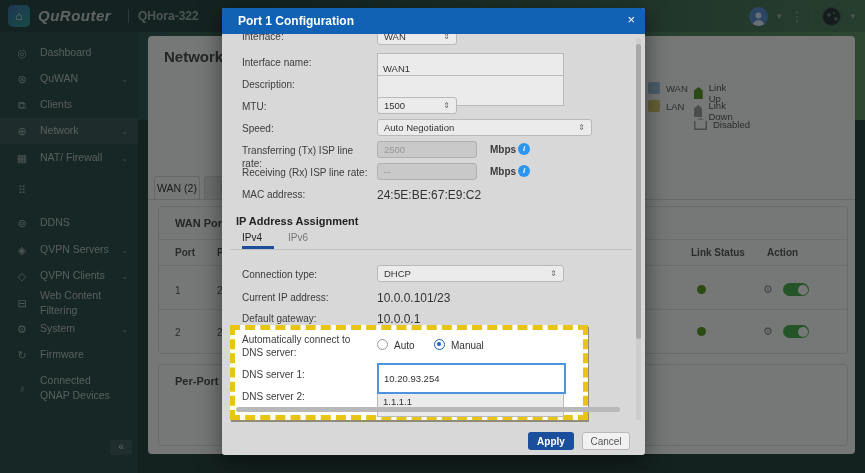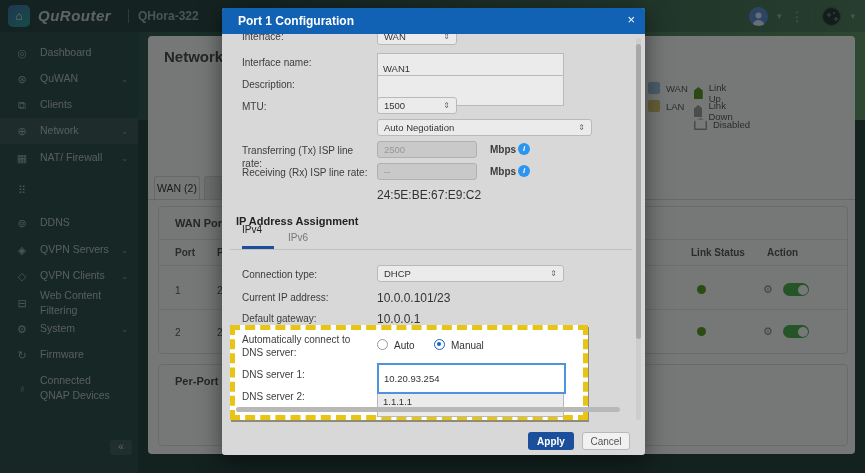--- a/index.html
+++ b/index.html
@@ -279,43 +279,45 @@
 
     <div class="m-lbl" style="top:70px">Description:</div>
     <input class="m-input" style="top: 67px; width: 187px;" value="">
 
     <div class="m-lbl" style="top:92px">MTU:</div>
     <div class="ctl" style="top:89px; width:80px">
       <span>1500</span>
       <span class="arr">⇕</span>
     </div>
 
+    <div class="m-lbl" style="top:114px">Speed:</div>
     <div class="ctl" style="top:111px; width:215px">
       <span>Auto Negotiation</span>
       <span class="arr">⇕</span>
     </div>
 
     <div class="m-lbl" style="top:136px">Transferring (Tx) ISP line rate:</div>
     <div class="ctl disabled" style="top:133px; width:100px">
       <span>2500</span>
     </div>
     <div class="unit" style="top:136px">Mbps</div>
     <div class="info" style="top:135px">i</div>
 
     <div class="m-lbl" style="top:158px">Receiving (Rx) ISP line rate:</div>
     <div class="ctl disabled" style="top:155px; width:100px">
       <span>--</span>
     </div>
     <div class="unit" style="top:158px">Mbps</div>
     <div class="info" style="top:157px">i</div>
 
+    <div class="m-lbl" style="top:180px">MAC address:</div>
     <div class="m-val" style="top:180px">24:5E:BE:67:E9:C2</div>
 
     <div class="sec-h" style="top:207px">IP Address Assignment</div>
-    <div class="m-tab active" style="left:20px; top:216px">IPv4</div>
+    <div class="m-tab active" style="left:20px; top:224px">IPv4</div>
     <div class="m-tab" style="left:66px; top:224px">IPv6</div>
     <div class="m-tab-underline"></div>
     <div class="m-tab-div"></div>
 
     <div class="m-lbl" style="top:260px">Connection type:</div>
     <div class="ctl" style="top:257px; width:187px">
       <span>DHCP</span>
       <span class="arr">⇕</span>
     </div>
 

